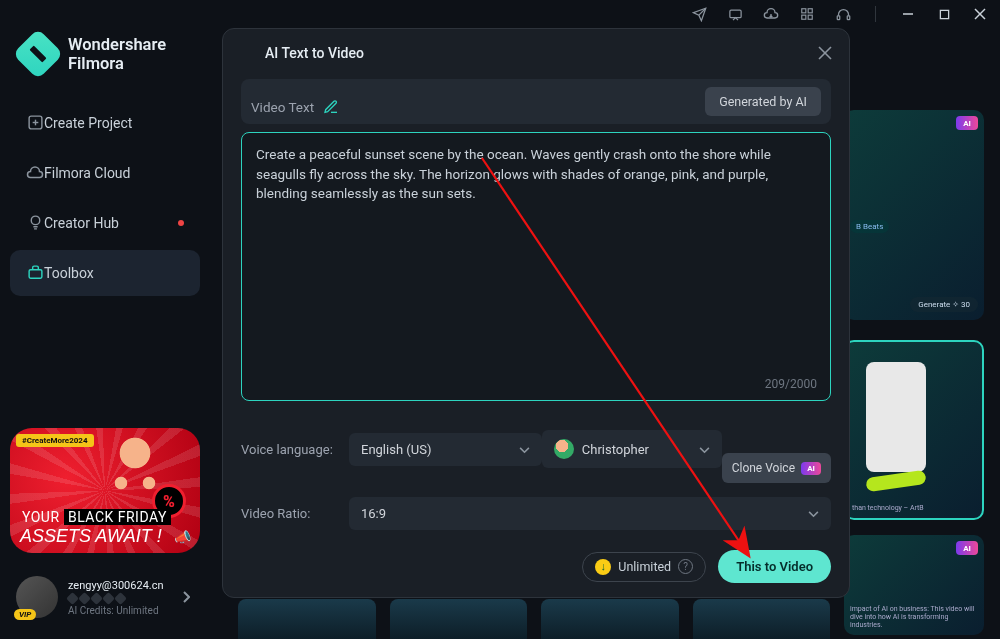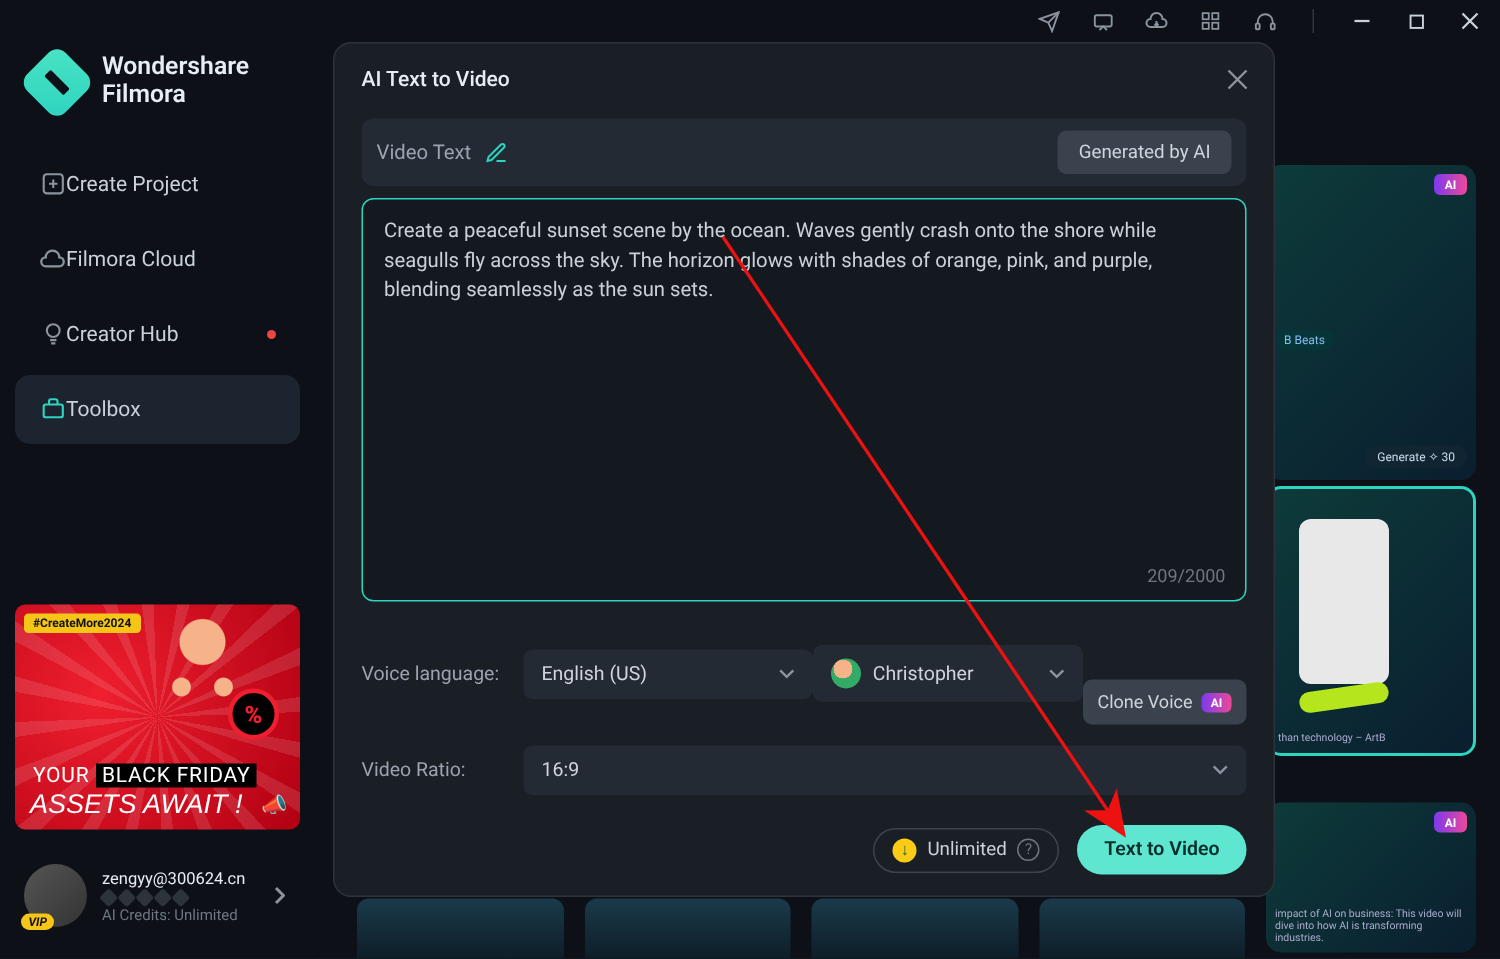--- a/index.html
+++ b/index.html
@@ -6,32 +6,32 @@
 body { width:1000px; height:639px; background:#0d1117; color:#c9d1d9; overflow:hidden; position:relative; }
 
 
 .titlebar { position:absolute; top:0; right:0; height:28px; display:flex; align-items:center; gap:20px; padding:0 12px; z-index:1; }
 .titlebar .sys-icon { width:16px; height:16px; color:#8b949e; display:flex; align-items:center; justify-content:center; cursor:pointer; }
 .titlebar .sep { width:1px; height:16px; background:#30363d; margin:0 4px; }
 .titlebar .win-btn { width:16px; height:16px; color:#c9d1d9; display:flex; align-items:center; justify-content:center; cursor:pointer; }
 
 
 .sidebar { position:absolute; left:0; top:0; width:210px; height:639px; background:#0d1117; padding-top:36px; }
-.brand { display:flex; align-items:center; gap:12px; padding:0 20px 26px 20px; }
+.brand { display:flex; gap:12px; padding:0 20px 26px 20px; }
 .brand-logo { width:36px; height:36px; background:linear-gradient(135deg,#4ae3c4 0%,#2dd4bf 100%); border-radius:8px; position:relative; display:flex; align-items:center; justify-content:center; transform:rotate(45deg); }
 .brand-logo::before { content:""; position:absolute; width:18px; height:6px; background:#0d1117; border-radius:1px; }
 .brand-text { line-height:1.15; color:#e6edf3; font-weight:600; font-size:16.5px; }
 .nav { padding:0 10px; }
 .nav-item { display:flex; align-items:center; padding:14px 16px; border-radius:10px; color:#c9d1d9; font-size:14px; cursor:pointer; margin-bottom:4px; }
 .nav-item.active { background:#1c2430; }
 .nav-item .ico { width:18px; height:18px; display:flex; align-items:center; justify-content:center; color:#8b949e; }
 .nav-item.active .ico { color:#2dd4bf; }
 .nav-item .dot { width:6px; height:6px; border-radius:50%; background:#ef4444; margin-left:auto; }
 
-.promo { position:absolute; left:10px; bottom:86px; width:190px; height:150px; border-radius:7px; overflow:hidden; background:radial-gradient(circle at 30% 40%, #ef1f2f 0%, #b00012 100%); }
+.promo { position:absolute; left:10px; bottom:86px; width:190px; height:125px; border-radius:22px; overflow:hidden; background:radial-gradient(circle at 30% 40%, #ef1f2f 0%, #b00012 100%); }
 .promo-rays::before, .promo-rays::after { content:""; position:absolute; inset:-20px; background:repeating-conic-gradient(from 10deg, rgba(255,255,255,.06) 0deg 6deg, transparent 6deg 18deg); }
 .promo-tag { position:absolute; top:6px; left:6px; background:#f5c518; color:#111; font-size:8px; font-weight:700; padding:2px 6px; border-radius:3px; }
 .promo-big { position:absolute; top:22px; left:10px; font-family:Impact,Arial Black,sans-serif; font-size:26px; letter-spacing:1px; color:#fff; -webkit-text-stroke:1.5px #fff; text-shadow:0 2px 0 #7a0000; }
 .promo-pct { position:absolute; top:56px; right:14px; width:34px; height:34px; border-radius:50%; background:#000; color:#ef1f2f; font-weight:900; font-size:16px; display:flex; align-items:center; justify-content:center; border:3px solid #ef1f2f; }
 .promo-your { position:absolute; bottom:28px; left:12px; font-family:Impact,Arial Black,sans-serif; font-size:14px; color:#fff; letter-spacing:.5px; }
 .promo-bf { background:#000; padding:0 4px; }
 .promo-assets { position:absolute; bottom:6px; left:10px; font-family:Impact,Arial Black,sans-serif; font-size:18px; color:#fff; font-style:italic; }
 .promo-bullhorn { position:absolute; bottom:8px; right:8px; color:#fff; font-size:14px; }
 .promo-girl { position:absolute; right:30px; top:0; width:70px; height:100px; background:radial-gradient(circle at 50% 25%, #f6b38a 0 18%, transparent 19%), radial-gradient(circle at 30% 55%, #f6b38a 0 8%, transparent 9%), radial-gradient(circle at 70% 55%, #f6b38a 0 8%, transparent 9%); }
 
@@ -43,37 +43,37 @@
 .user-email { font-size:11px; color:#e6edf3; white-space:nowrap; overflow:hidden; text-overflow:ellipsis; }
 .user-diamonds { display:flex; gap:3px; margin:2px 0; }
 .user-diamonds i { display:block; width:9px; height:9px; background:#2d333b; transform:rotate(45deg); border-radius:2px; }
 .user-credit { font-size:10px; color:#6e7681; }
 .user-chevron { color:#8b949e; cursor:pointer; padding:4px; }
 
 
 .bgcards { position:absolute; left:210px; top:0; right:0; bottom:0; }
 .bgcard { position:absolute; border-radius:10px; background:linear-gradient(135deg,#0d3b3a,#0a1e2f); overflow:hidden; }
 .bgcard.top { right:16px; top:110px; width:140px; height:210px; }
-.bgcard.mid { right:16px; top:324px; width:140px; height:180px; border:2px solid #2dd4bf; }
+.bgcard.mid { right:16px; top:340px; width:140px; height:180px; border:2px solid #2dd4bf; }
 .bgcard.bot { right:16px; top:535px; width:140px; height:100px; }
 .bgcard .ai { position:absolute; top:6px; right:6px; width:22px; height:14px; border-radius:4px; background:linear-gradient(90deg,#7c3aed,#ec4899); color:#fff; font-size:8px; font-weight:700; display:flex; align-items:center; justify-content:center; }
 .bgcard .pill { position:absolute; top:110px; left:6px; font-size:8px; color:#8be; background:rgba(0,60,60,.5); padding:2px 6px; border-radius:8px; }
 .bgcard .gen { position:absolute; bottom:8px; right:6px; font-size:8px; color:#cde; background:rgba(20,40,50,.6); padding:3px 8px; border-radius:8px; }
 .bgcard .phone { position:absolute; left:20px; top:20px; width:60px; height:110px; background:#e8e8e8; border-radius:8px; }
 .bgcard .plane { position:absolute; bottom:30px; left:20px; width:60px; height:14px; background:#b5e61d; border-radius:7px; transform:rotate(-8deg); }
 .bgcard .caption { position:absolute; bottom:6px; left:6px; right:6px; font-size:7px; color:#aac; }
 .bgrow { position:absolute; left:28px; bottom:0; right:170px; height:40px; display:flex; gap:14px; }
 .bgrow .thumb { flex:1; border-radius:8px 8px 0 0; background:linear-gradient(#1a3a4a,#0d1e28); }
 
 
 .modal { position:absolute; left:222px; top:28px; width:628px; height:570px; background:#1a1f26; border:1px solid #2d333b; border-radius:12px; display:flex; flex-direction:column; padding:16px 18px 14px 18px; z-index:5; }
-.modal-title { font-size:14px; color:#e6edf3; font-weight:500; }
+.modal-title { font-size:14px; color:#e6edf3; font-weight:500;margin-left:24px; }
 .modal-close { position:absolute; top:14px; right:14px; width:20px; height:20px; color:#8b949e; cursor:pointer; display:flex; align-items:center; justify-content:center; }
 
-.rowbar { display:flex; align-items:center; justify-content:space-between; margin-top:18px; background:#232a33; border-radius:8px; padding:8px 10px; }
+.rowbar { display:flex; align-items:flex-end; justify-content:space-between; margin-top:18px; background:#232a33; border-radius:8px; padding:8px 10px; }
 .rowbar-left { display:flex; align-items:center; gap:8px; color:#9ca3af; font-size:13.5px; }
 .edit-ico { width:18px; height:18px; color:#2dd4bf; display:flex; align-items:center; justify-content:center; }
 .gen-btn { background:#3a424d; color:#d1d5db; font-size:12.5px; padding:7px 14px; border-radius:6px; cursor:pointer; border:none; }
 
 .ta-wrap { position:relative; flex:1; margin-top:8px; }
 .ta { width:100%; height:100%; background:#14191f; border:1.5px solid #2dd4bf; border-radius:8px; resize:none; color:#c9d1d9; font-size:13.5px; line-height:1.45; padding:12px 14px; outline:none; font-family:inherit; }
 .counter { position:absolute; right:14px; bottom:10px; font-size:12px; color:#6e7681; }
 
 .fieldrow { display:flex; align-items:center; margin-top:14px; }
 .fieldlabel { font-size:13px; color:#9ca3af; width:108px; }
@@ -311,21 +311,21 @@
           </svg></span>
     </div>
   </div>
 
   <div class="footer">
     <div class="unlimited">
       <span class="coin">↓</span>
       <span>Unlimited</span>
       <span class="q">?</span>
     </div>
-    <button class="primary">Text to Video</button>
+    <button class="primary">This to Video</button>
   </div>
 </div>
 
 <svg class="arrow-svg">
   <defs>
     <marker id="ah" markerWidth="14" markerHeight="12" refX="11" refY="6" orient="auto">
       <path d="M0,0 L14,6 L0,12 L4,6 Z" fill="#e11"></path>
     </marker>
   </defs>
   <line x1="260" y1="130" x2="525" y2="525" stroke="#e11" stroke-width="2.2" marker-end="url(#ah)"></line>

